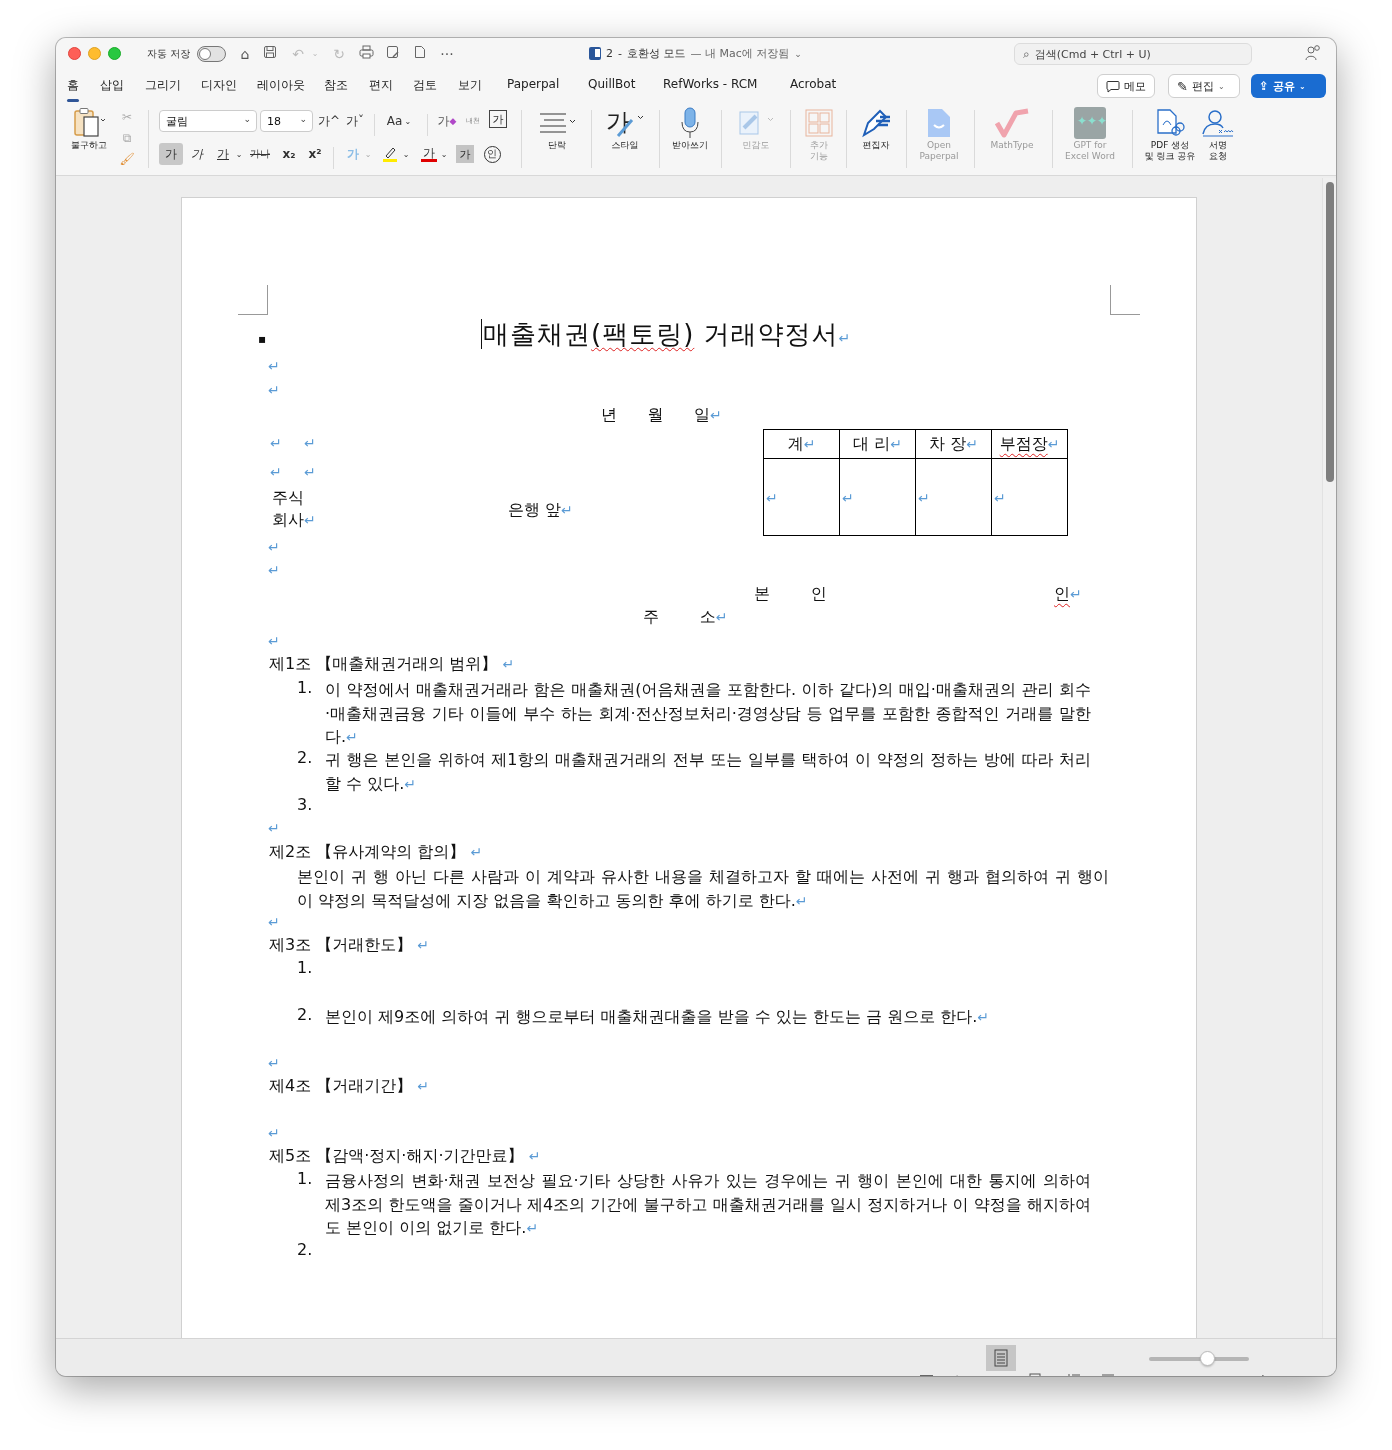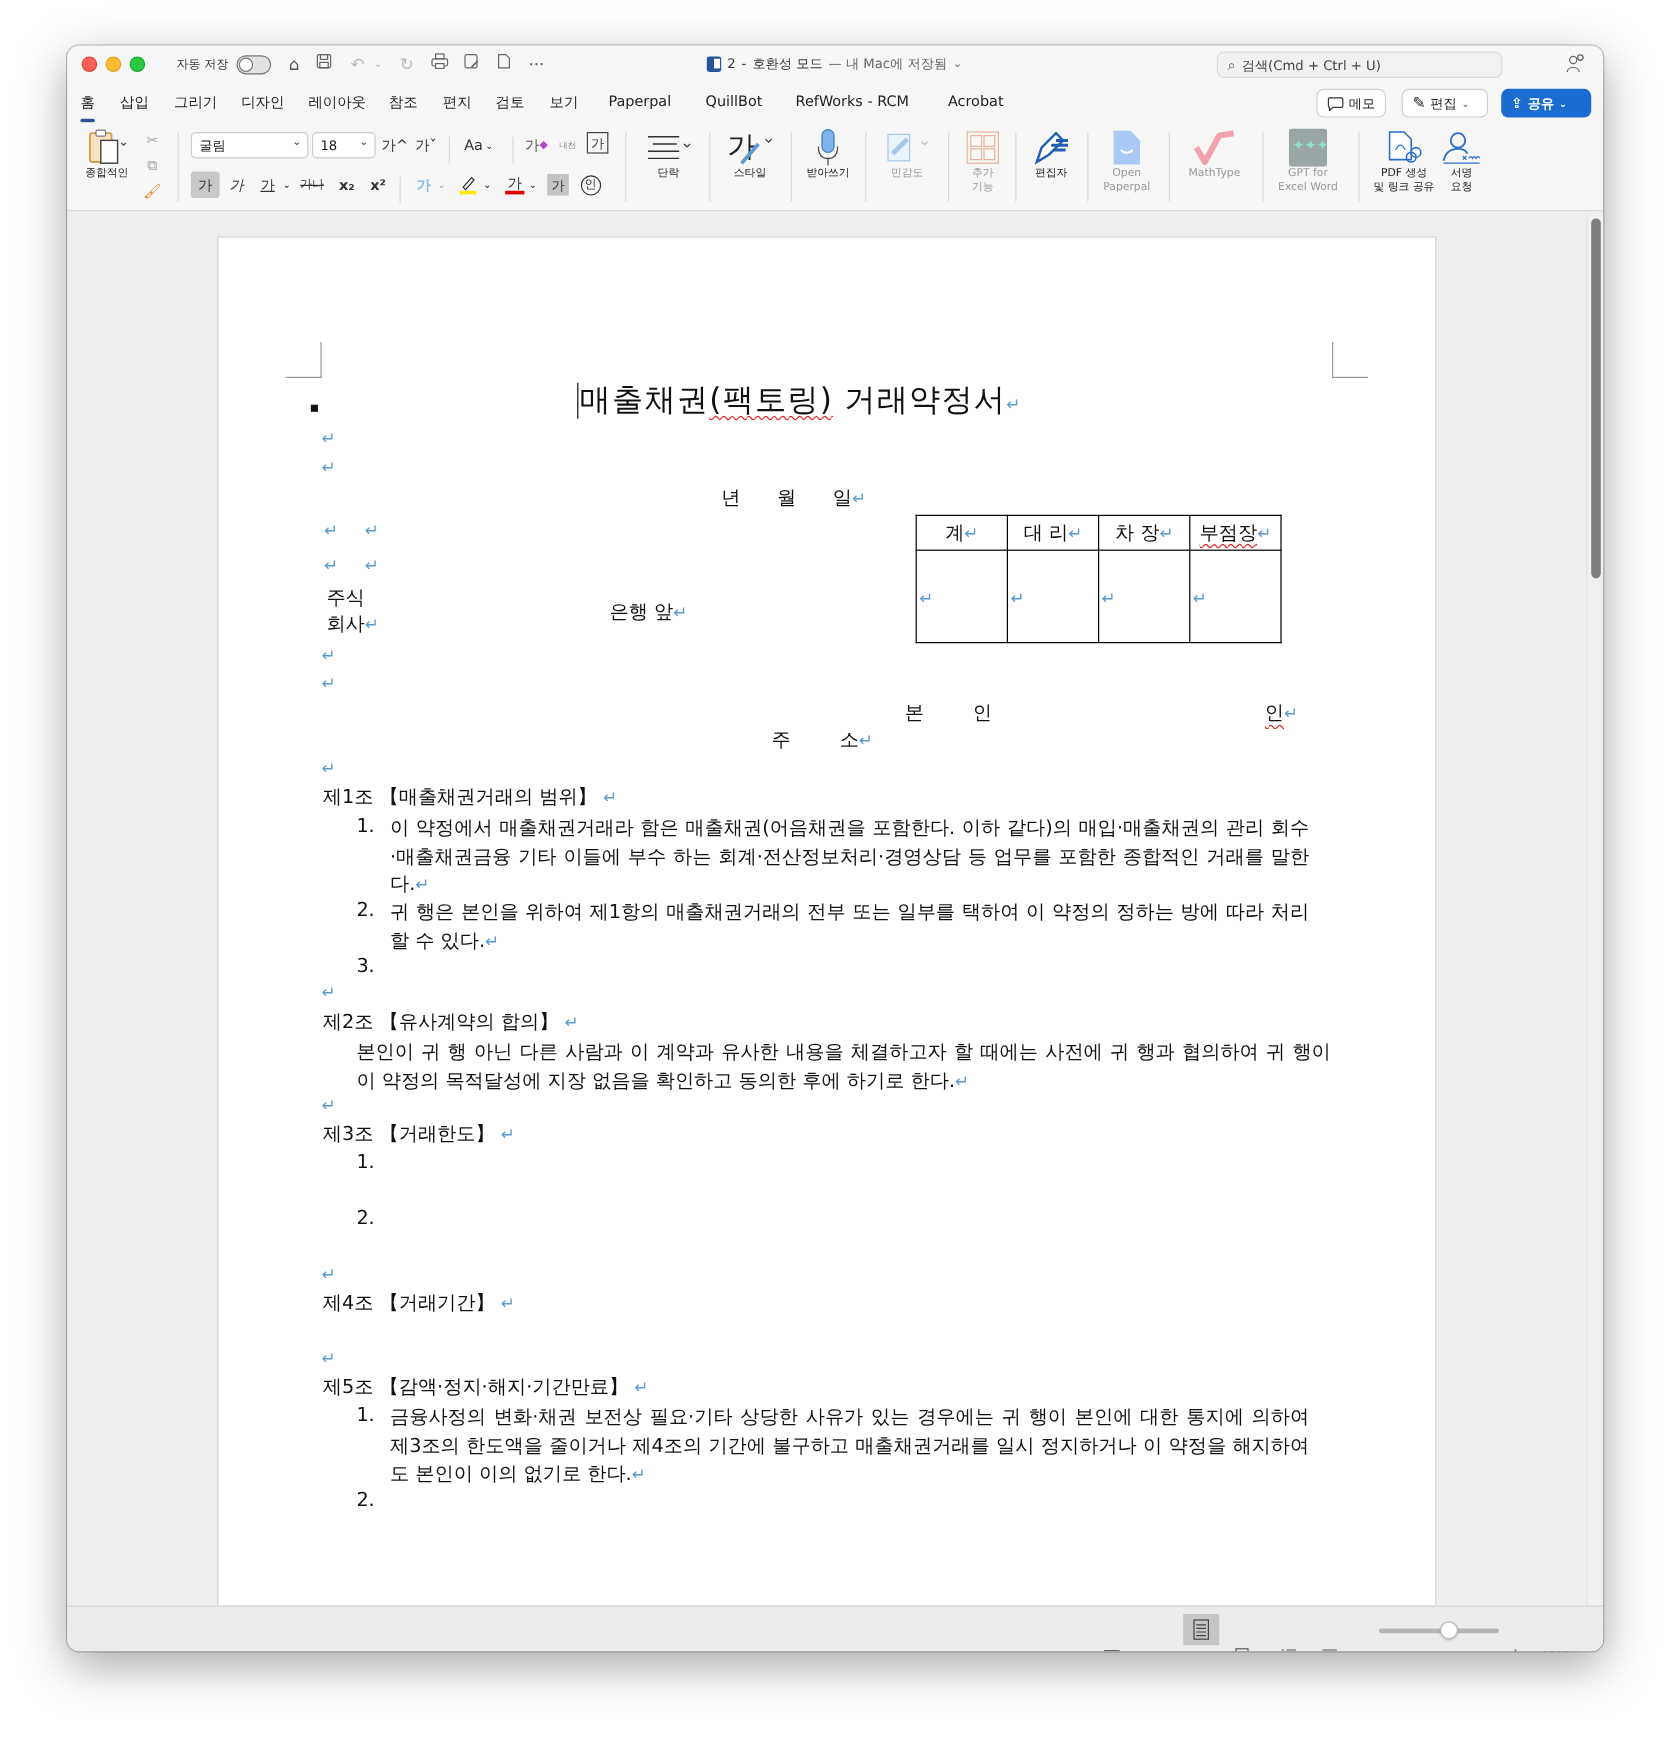--- a/index.html
+++ b/index.html
@@ -167,21 +167,21 @@
 
     <div class="big-btn" style="left:10px;width:46px">
       <div class="glyph">
         <svg width="34" height="32" viewBox="0 0 34 32">
             <rect x="3" y="4" width="18" height="24" rx="2" fill="#f6e2c2" stroke="#d69c4a" stroke-width="1.5"></rect>
             <rect x="8" y="1.5" width="8" height="5" rx="1" fill="#fff" stroke="#777"></rect>
             <rect x="12" y="10" width="14" height="19" fill="#fff" stroke="#444" stroke-width="1.2"></rect>
             <path d="M29 12 l2 2 l2 -2" fill="none" stroke="#444"></path>
           </svg>
       </div>
-      <span>종합적인</span>
+      <span>불구하고</span>
     </div>
     <div class="small-btn" style="left:60px;top:4px;color:#aaa">✂</div>
     <div class="small-btn" style="left:60px;top:25px;color:#aaa">⧉</div>
     <div class="small-btn" style="left:60px;top:46px;color:#e08a2c">🖌</div>
     <div class="sep" style="left:92px"></div>
 
     <div class="select-box" style="left:103px;width:98px">
       <span>굴림</span>
       <span class="chev">⌄</span>
     </div>
@@ -426,20 +426,21 @@
       <div class="para pm" style="left:86px;top:620px">↵</div>
 
       <div class="para" style="left:87px;top:644px"><span>제2조 【유사계약의 합의】</span> <span class="pm">↵</span></div>
       <div class="para justify" style="left:115px;top:667px;width:812px;line-height:23.5px"><span>본인이 귀 행 아닌 다른 사람과 이 계약과 유사한 내용을 체결하고자 할 때에는 사전에 귀 행과 협의하여 귀 행이 이 약정의 목적달성에 지장 없음을 확인하고 동의한 후에 하기로 한다.</span><span class="pm">↵</span></div>
 
       <div class="para pm" style="left:86px;top:714px">↵</div>
 
       <div class="para" style="left:87px;top:737px"><span>제3조 【거래한도】</span> <span class="pm">↵</span></div>
       <div class="para" style="left:115px;top:760px">1.</div>
       <div class="para" style="left:115px;top:807px">2.</div>
+      <div class="para justify" style="left:143px;top:807px;width:766px;line-height:23.5px"><span>본인이 제9조에 의하여 귀 행으로부터 매출채권대출을 받을 수 있는 한도는 금 원으로 한다.</span><span class="pm">↵</span></div>
 
       <div class="para pm" style="left:86px;top:855px">↵</div>
 
       <div class="para" style="left:87px;top:878px"><span>제4조 【거래기간】</span> <span class="pm">↵</span></div>
 
       <div class="para pm" style="left:86px;top:925px">↵</div>
 
       <div class="para" style="left:87px;top:948px"><span>제5조 【감액·정지·해지·기간만료】</span> <span class="pm">↵</span></div>
       <div class="para" style="left:115px;top:971px">1.</div>
       <div class="para justify" style="left:143px;top:971px;width:766px;line-height:23.5px"><span>금융사정의 변화·채권 보전상 필요·기타 상당한 사유가 있는 경우에는 귀 행이 본인에 대한 통지에 의하여 제3조의 한도액을 줄이거나 제4조의 기간에 불구하고 매출채권거래를 일시 정지하거나 이 약정을 해지하여도 본인이 이의 없기로 한다.</span><span class="pm">↵</span></div>

